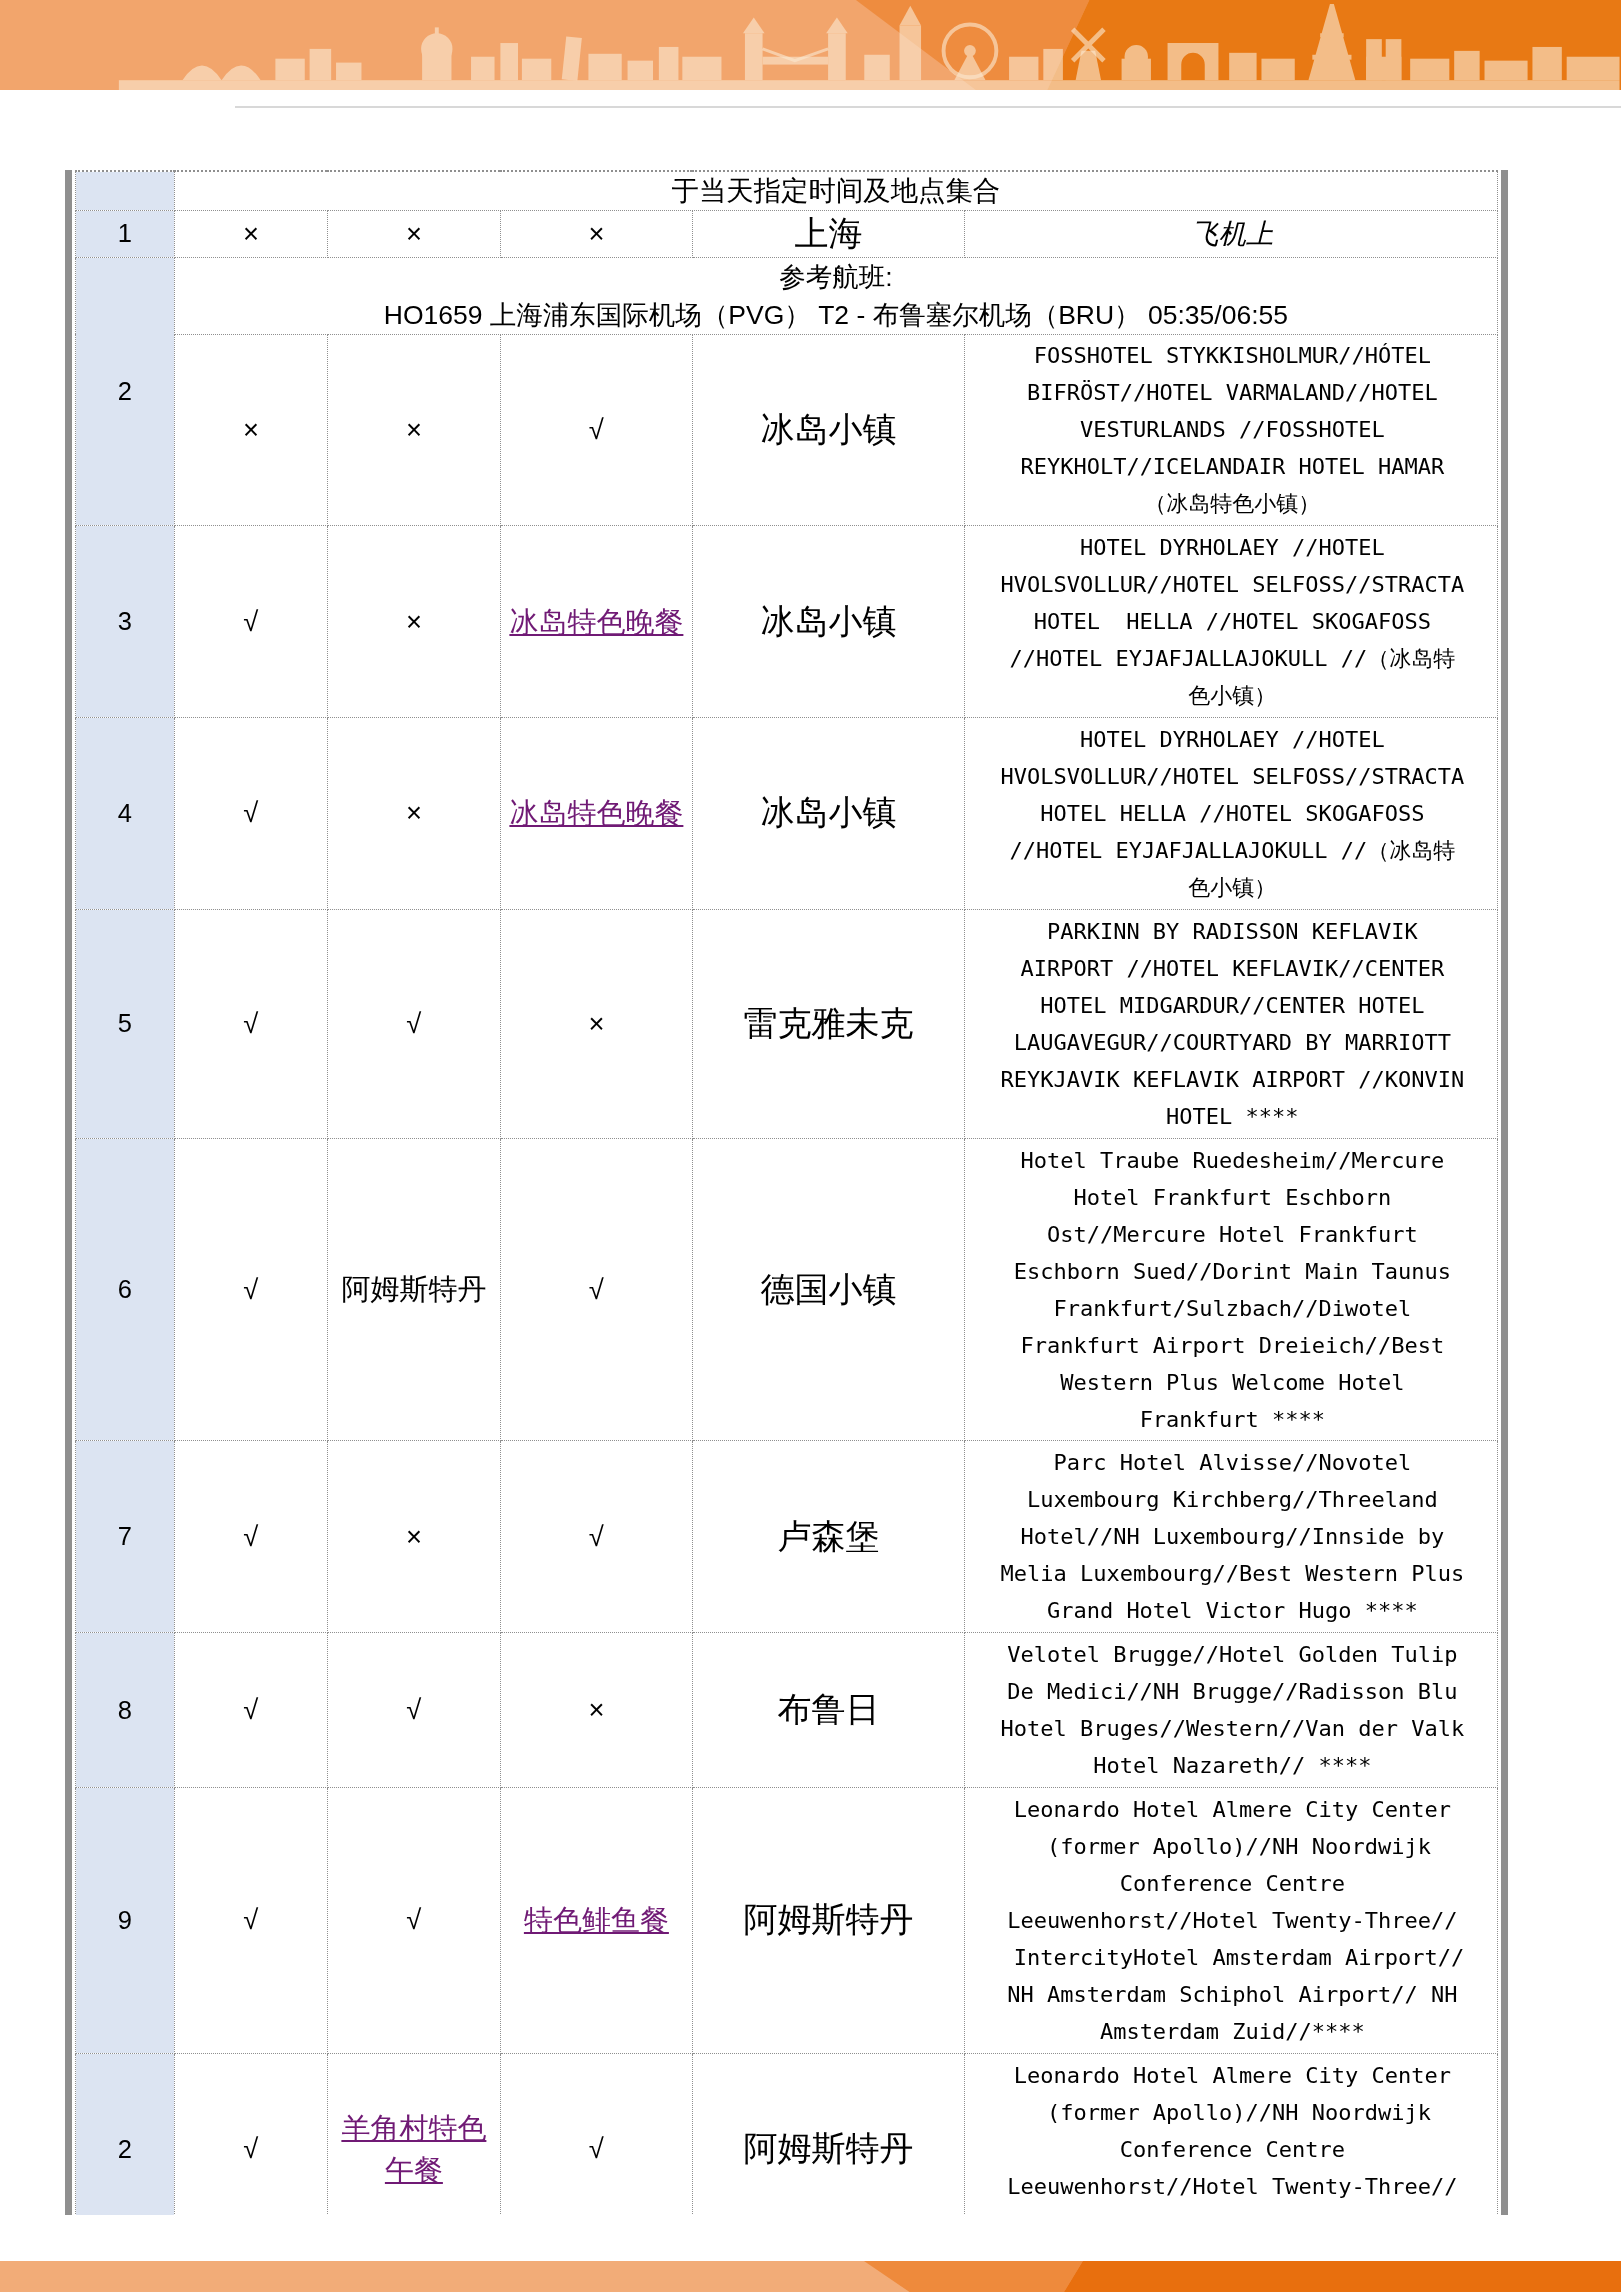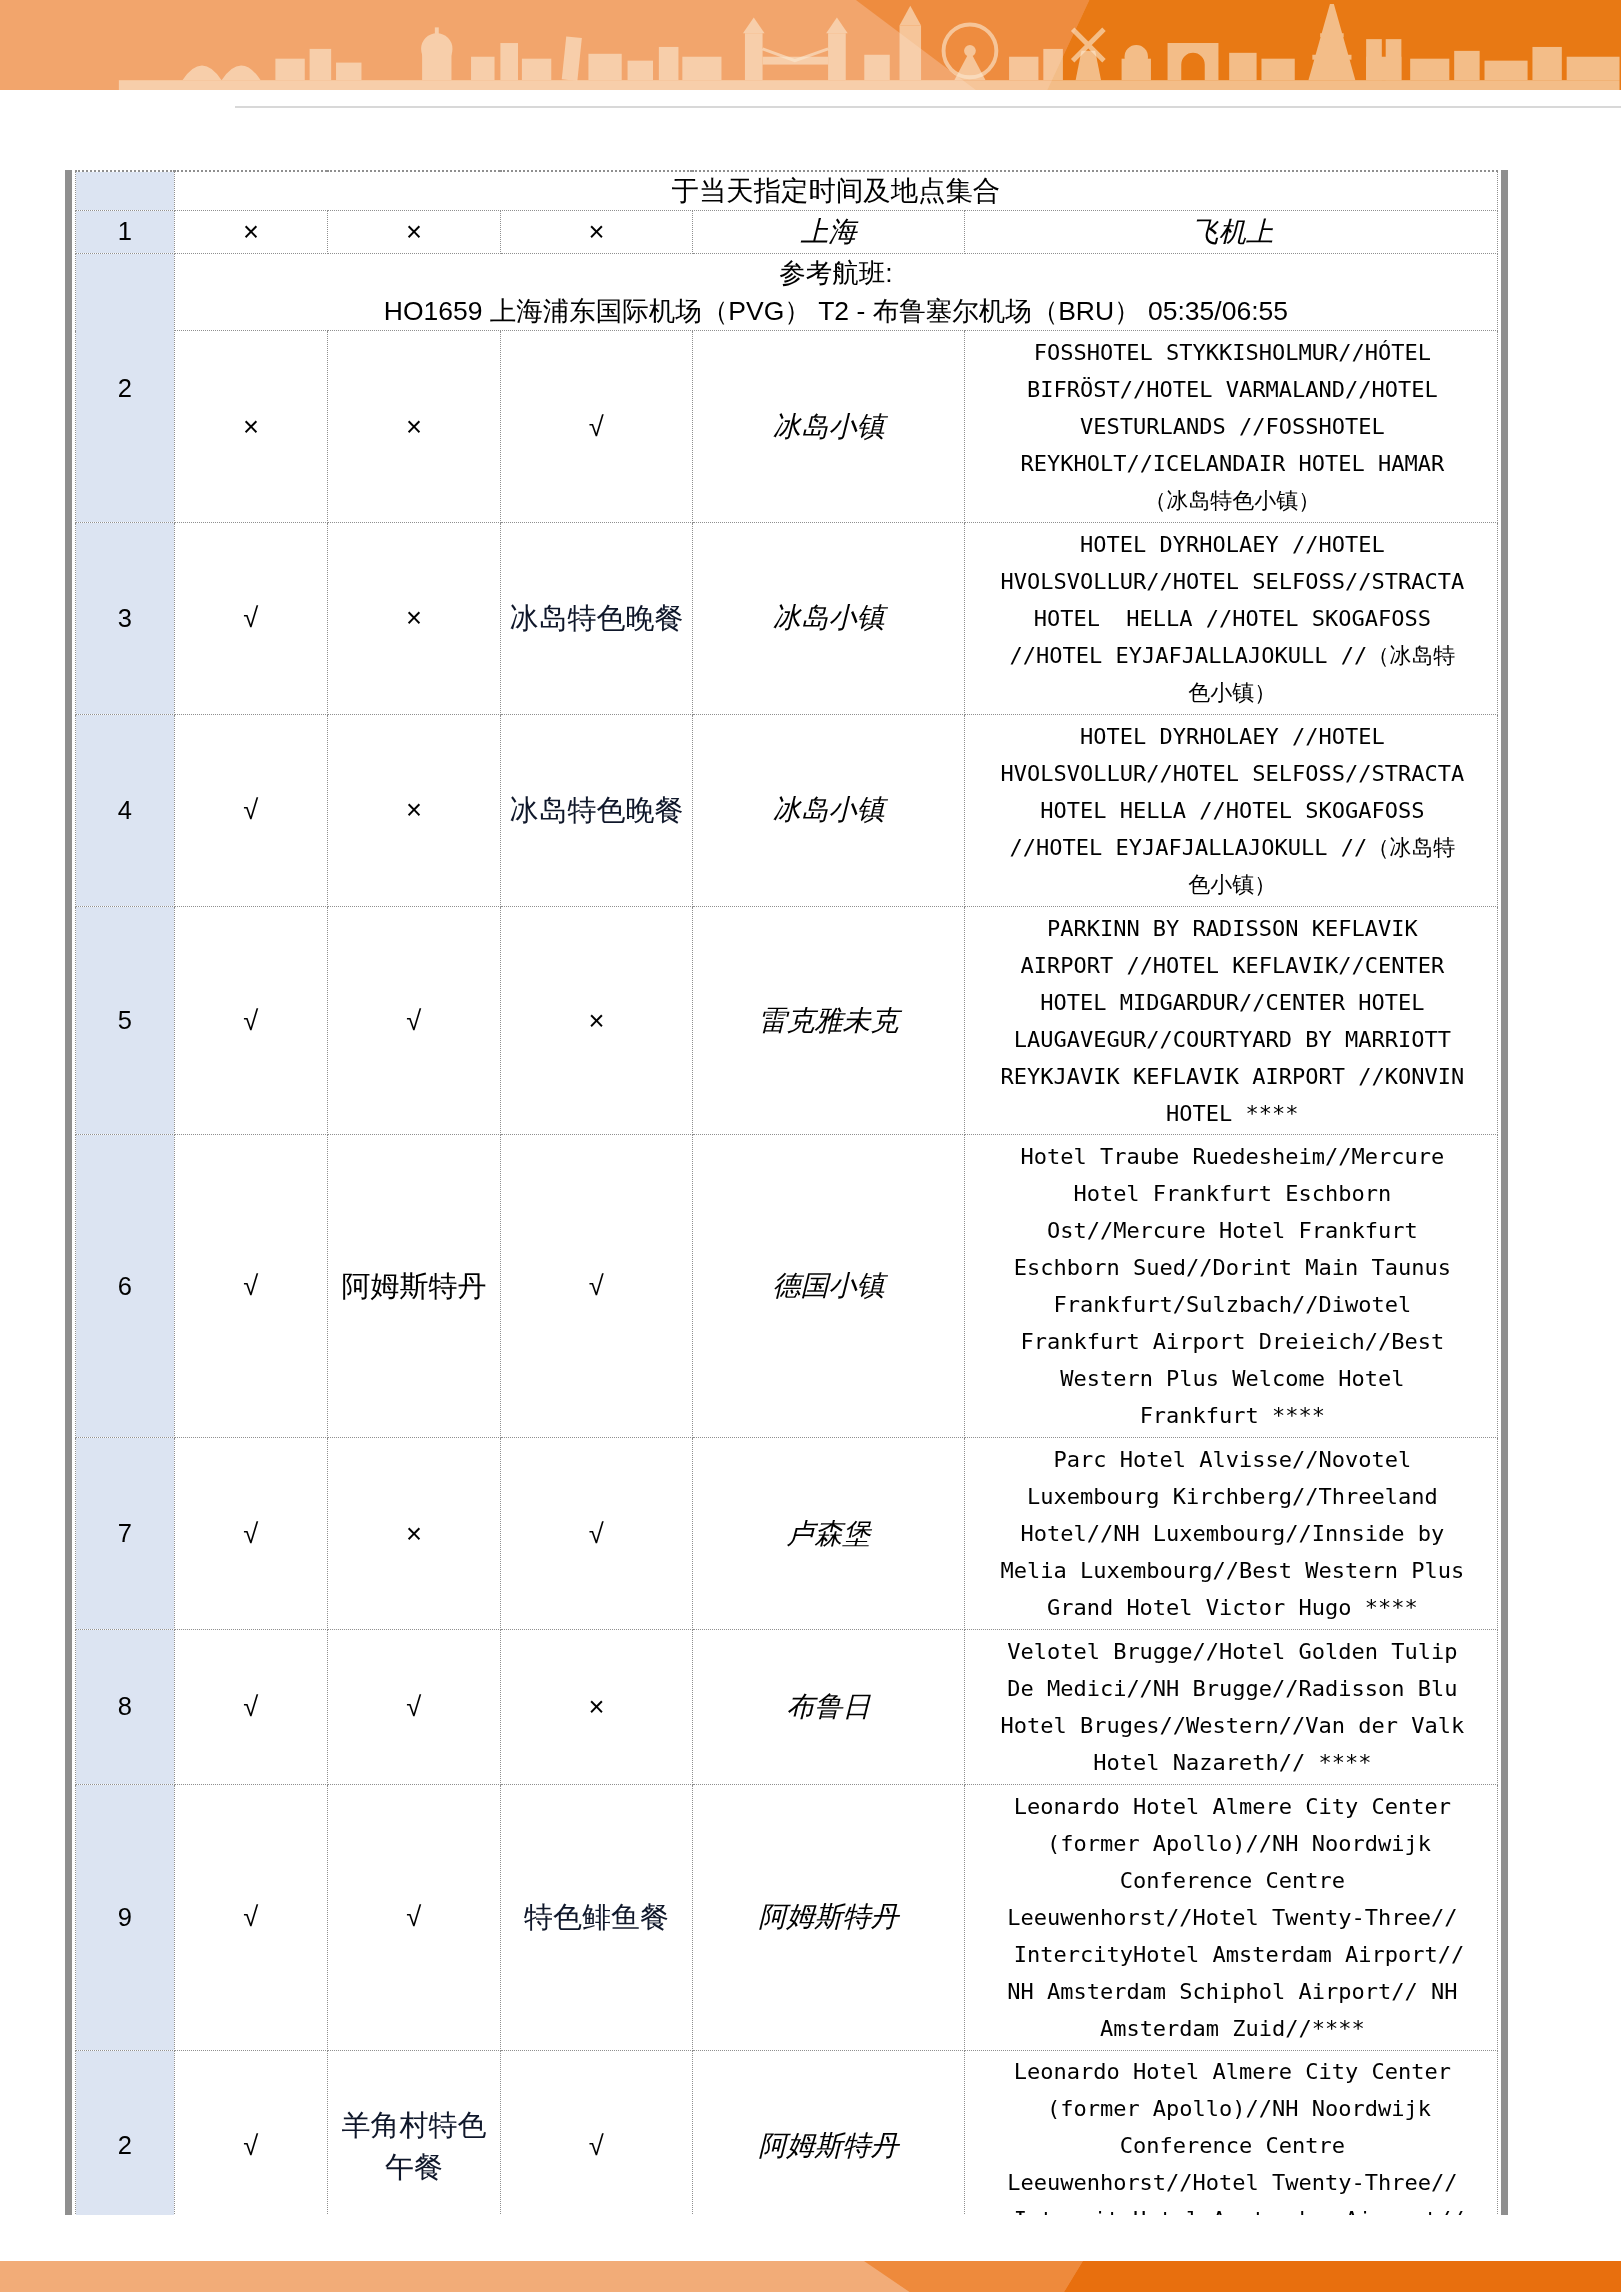--- a/index.html
+++ b/index.html
@@ -33,22 +33,22 @@
     border-top:2px dotted #8f8f8f;
   }
   table.itinerary td {
     border:1px dotted #8f8f8f;
     vertical-align:middle; text-align:center;
     overflow:hidden;
   }
   td.day   { background:#DCE4F2; font-size:25.5px; }
   td.mark  { font-size:27.4px; }
   td.meal  { font-size:29px; line-height:1.45; padding:0 6.9px; }
-  td.meal.special { color:#0f172a; }
-  td.city  { font-size:28px;font-style:italic; }
+  td.meal.special { color:#701a75;text-decoration:underline; }
+  td.city  { font-size:34px; }
   td.hotel {
     font-family:"DejaVu Sans Mono", monospace;
     font-size:22px; line-height:37px;
     text-align:left; vertical-align:top;
     padding:2.9px 5.9px 2.9px 8.8px;
     white-space:pre-wrap; word-break:break-word;
   }
   td.hotel.cn { font-family:"Liberation Sans", sans-serif; font-size:27.4px; vertical-align:middle;font-style:italic; }
   td.title-cell  { font-size:27.4px; }
   td.flight-cell { font-size:26.5px; line-height:38px; }

